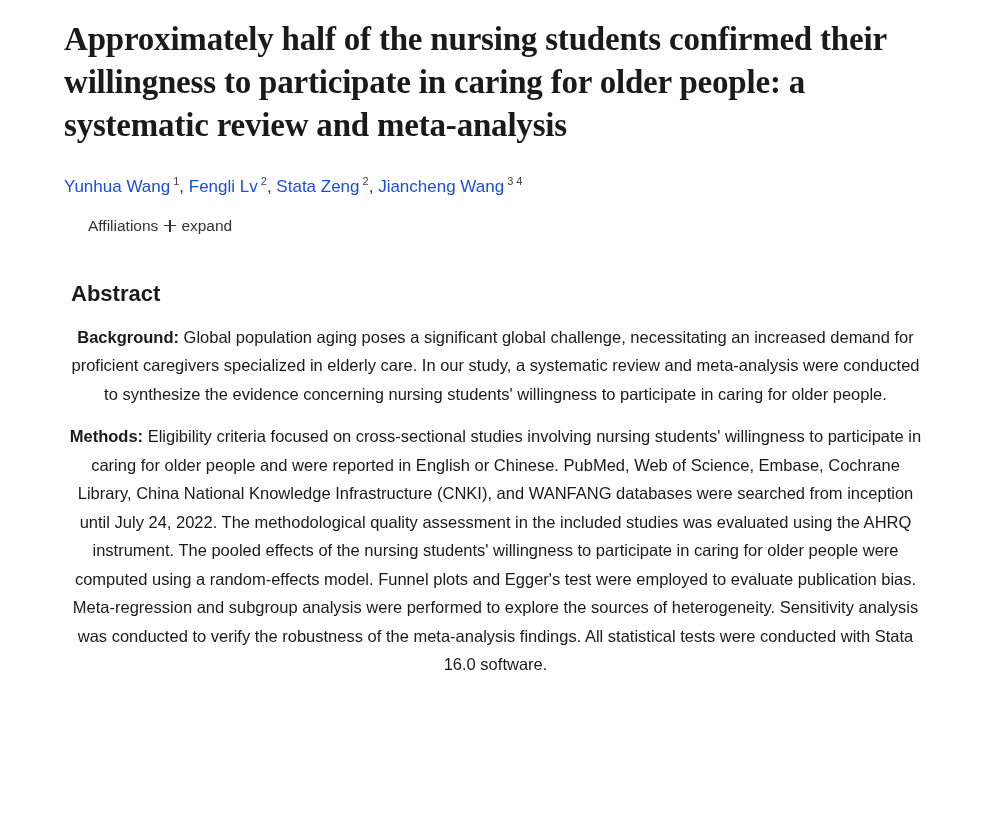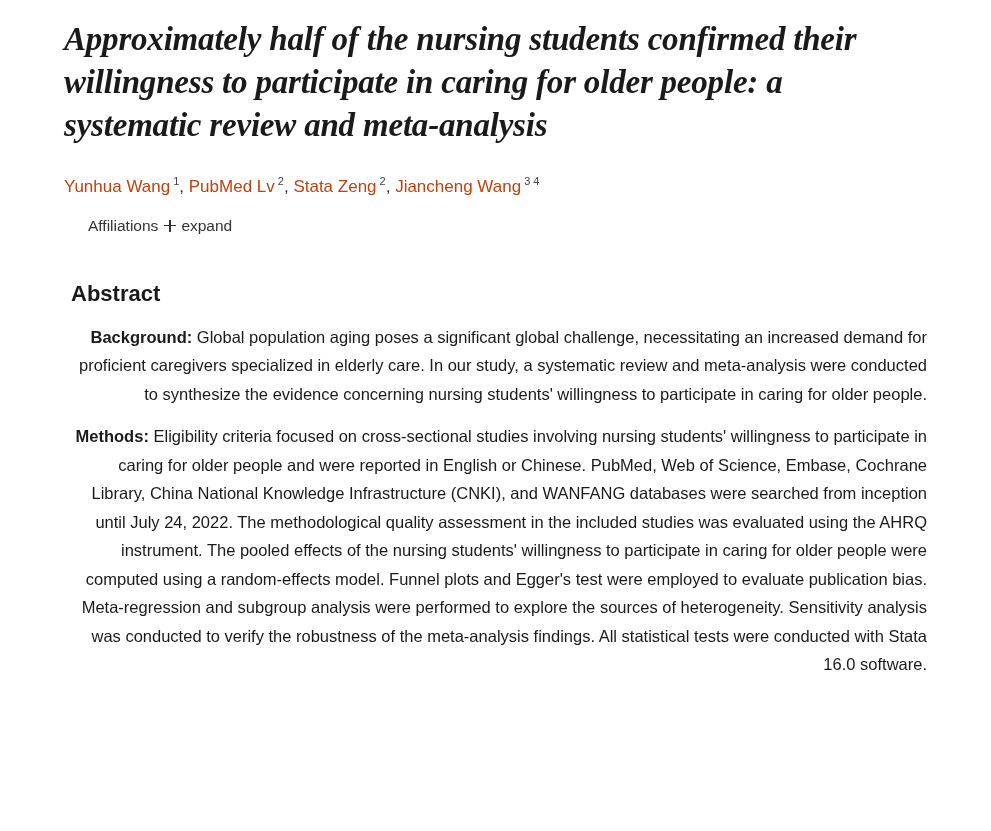--- a/index.html
+++ b/index.html
@@ -20,30 +20,29 @@
   }
   h1.article-title {
     font-family: "Liberation Serif", serif;
     font-size: 33px;
     line-height: 43px;
     font-weight: bold;
     color: #1a1a1a;
     margin: 0 0 22px 0;
     letter-spacing: -0.2px;
     max-width: 840px;
-    font-style: italic;
   }
   .authors {
     font-size: 17px;
     line-height: 24px;
     color: #333;
     margin-bottom: 18px;
   }
   .author-link {
-    color: #c2410c;
+    color: #1d4ed8;
     text-decoration: none;
     cursor: pointer;
   }
   .sup {
     font-size: 11px;
     vertical-align: super;
     color: #444;
     margin-left: 3px;
     cursor: pointer;
   }
@@ -100,34 +99,34 @@
     font-weight: bold;
     color: #1a1a1a;
     margin: 46px 0 16px 7px;
   }
   .abs-para {
     font-size: 16.5px;
     line-height: 28.5px;
     color: #1a1a1a;
     margin: 0 0 14px 0;
     max-width: 868px;
-    text-align: right;
+    text-align: center;
   }
   .abs-label { font-weight: bold; }
 </style>
 </head>
 <body>
 
 <div class="page">
 
   <h1 class="article-title">Approximately half of the nursing students confirmed their willingness to participate in caring for older people: a systematic review and meta-analysis</h1>
 
   <div class="authors">
     <span><a class="author-link">Yunhua Wang</a><span class="sup">1</span><span class="comma">,</span></span>
-    <span><a class="author-link">PubMed Lv</a><span class="sup">2</span><span class="comma">,</span></span>
+    <span><a class="author-link">Fengli Lv</a><span class="sup">2</span><span class="comma">,</span></span>
     <span><a class="author-link">Stata Zeng</a><span class="sup">2</span><span class="comma">,</span></span>
     <span><a class="author-link">Jiancheng Wang</a><span class="sup">3</span><span class="sup">4</span></span>
   </div>
 
   <div class="affil-row">
     <span class="affil-label">Affiliations</span>
     <button class="expand-btn">
       <span class="plus-icon"></span>
       <span>expand</span>
     </button>

